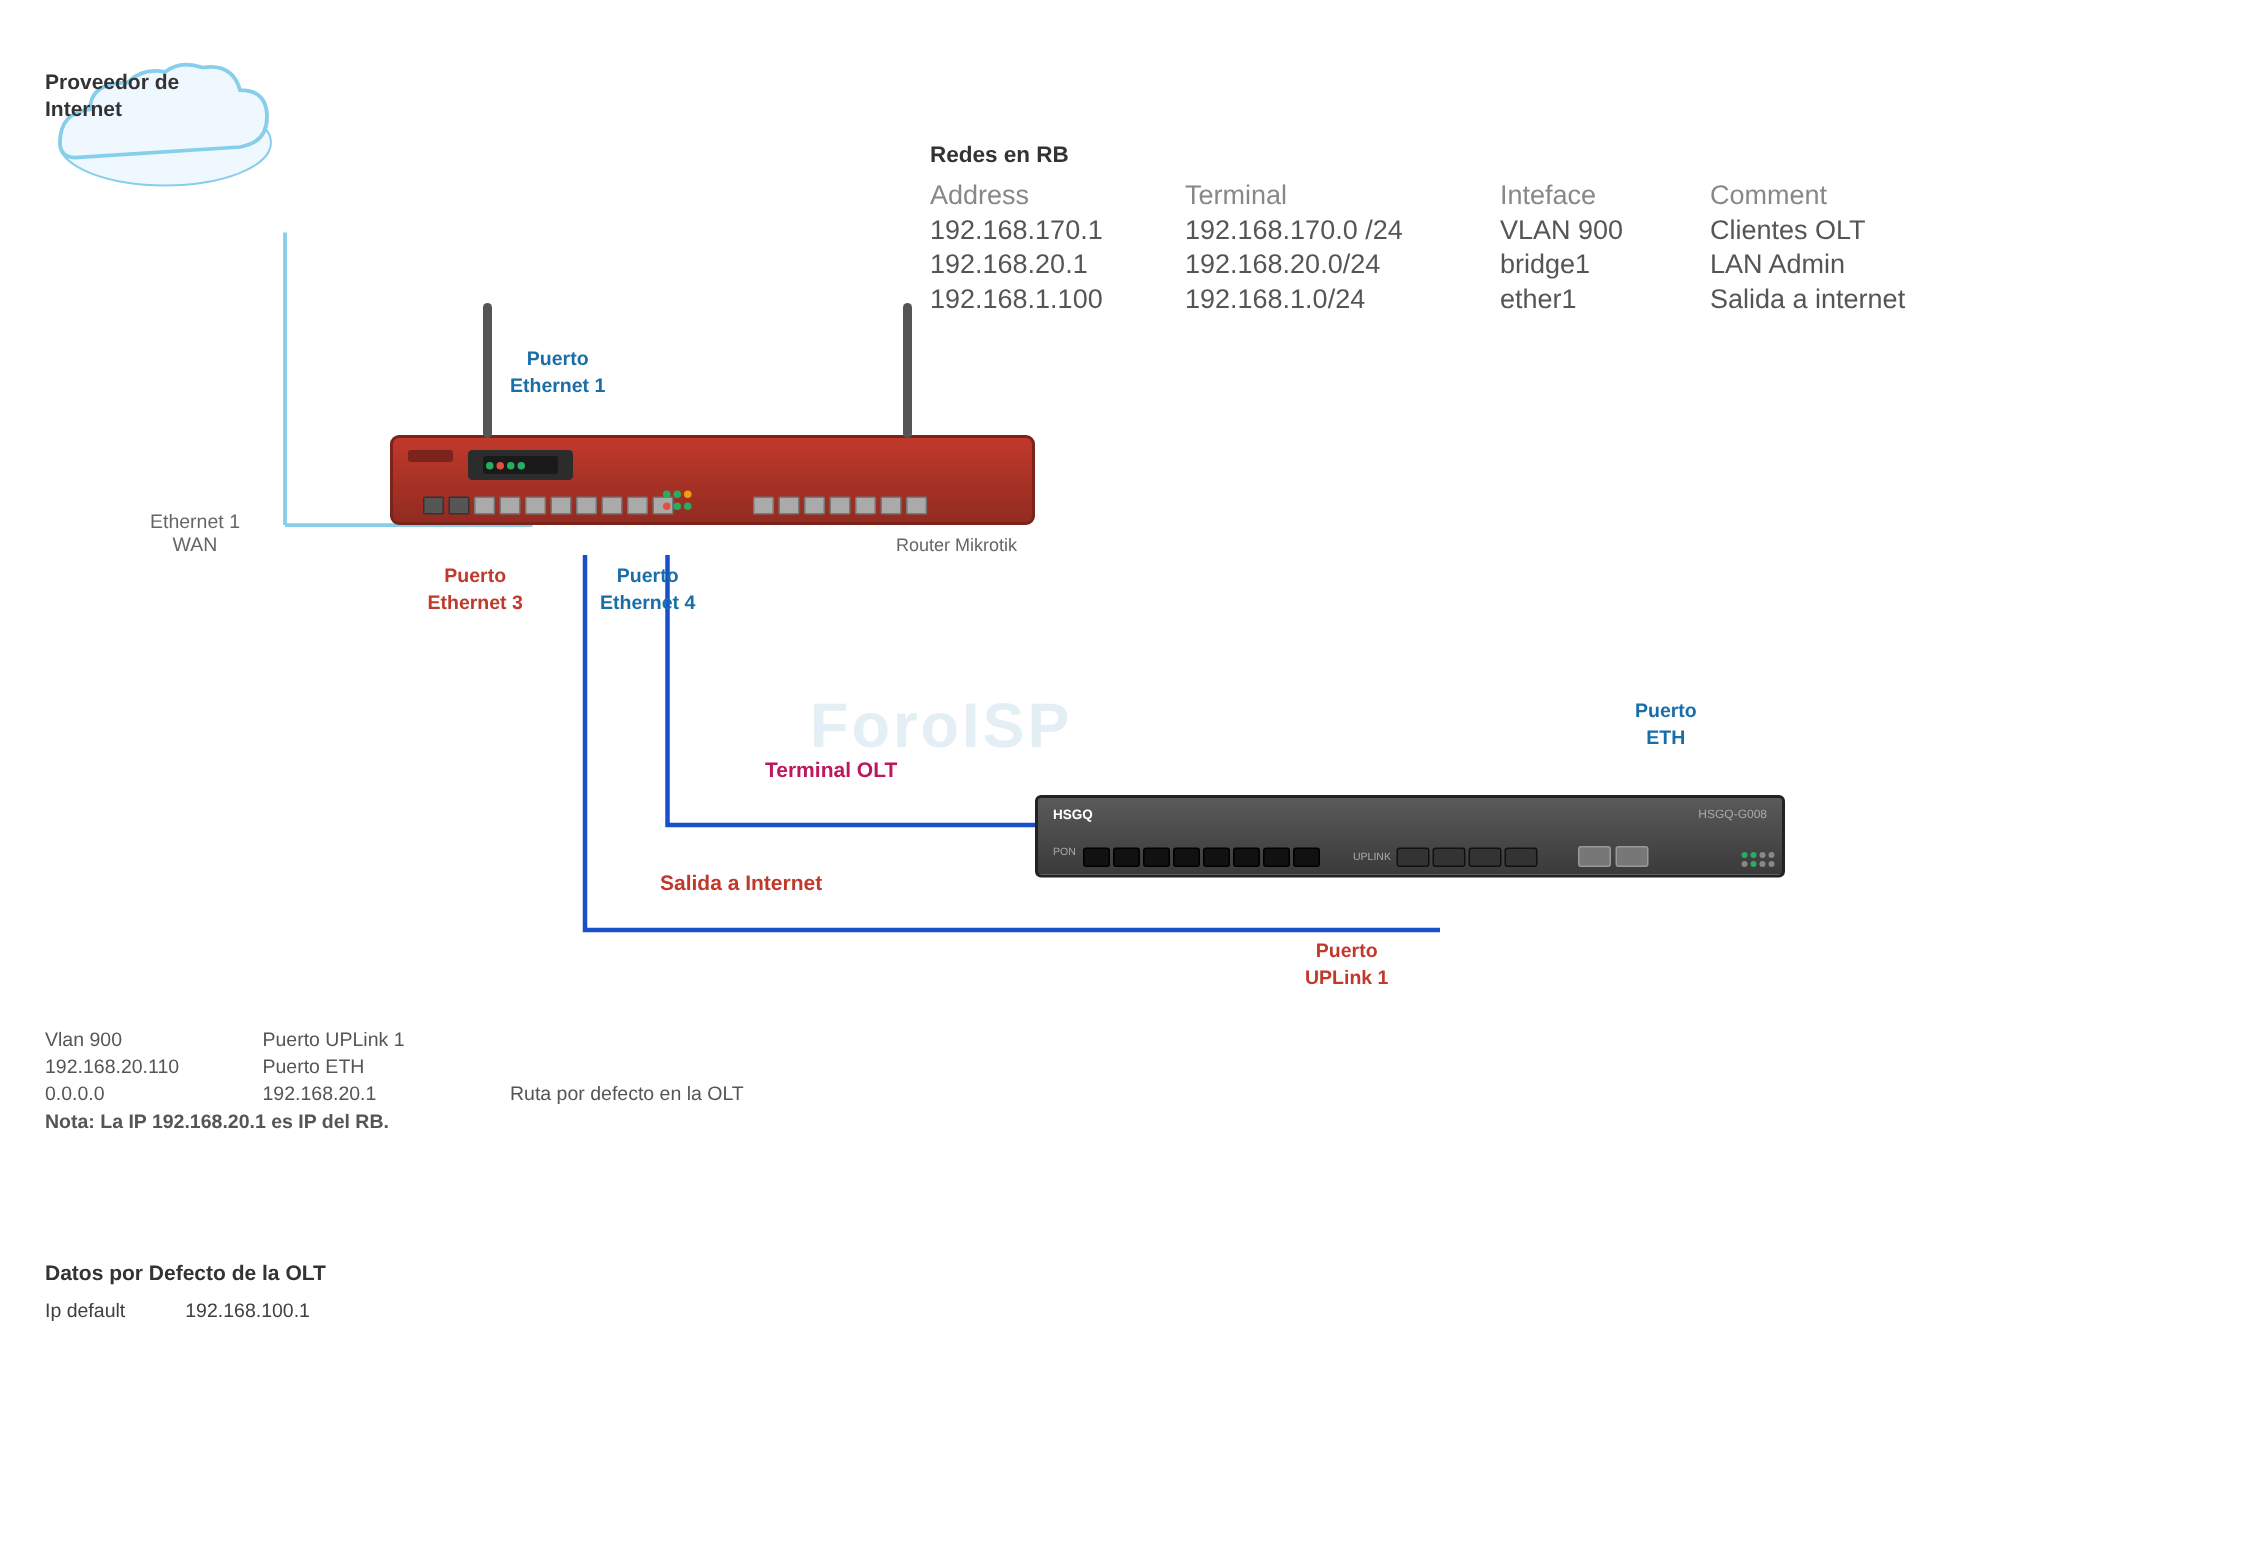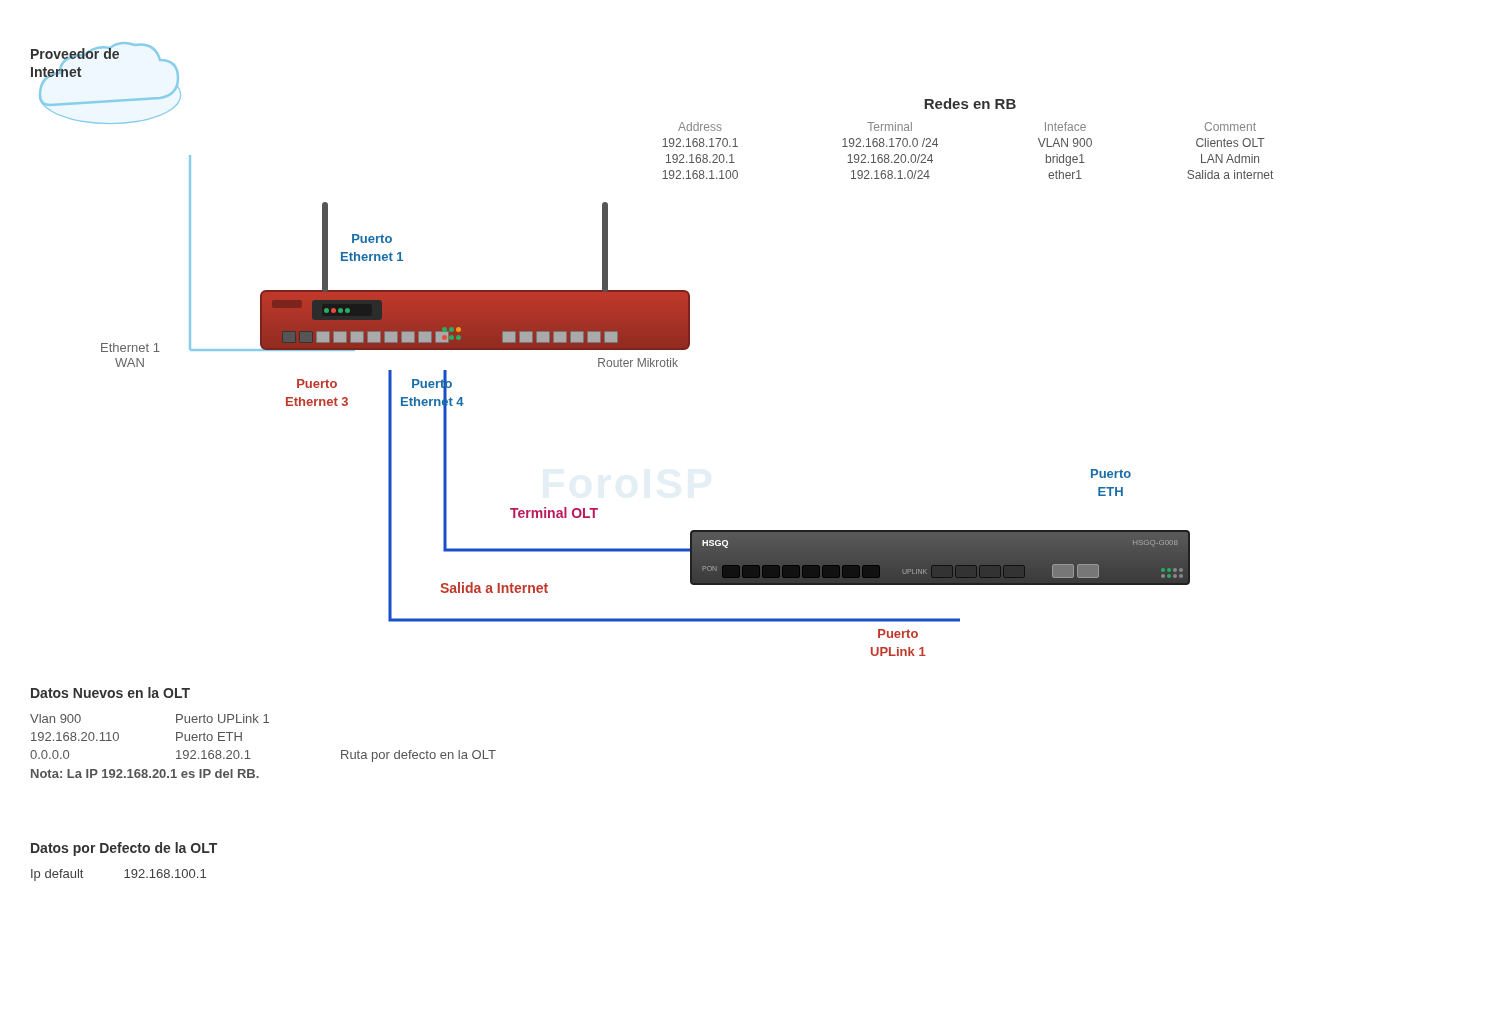--- a/index.html
+++ b/index.html
@@ -196,29 +196,28 @@
     
     .redes-table {
       position: absolute;
       top: 95px;
       left: 620px;
     }
     .redes-title {
       font-size: 15px;
       font-weight: bold;
       color: #333;
-      text-align: center;
+      text-align: left;
       margin-bottom: 8px;
     }
     .redes-grid {
       display: grid;
       grid-template-columns: 160px 200px 130px 180px;
       gap: 2px 10px;
-      font-size: 12px;
-      text-align: center;
+      font-size: 18px;
     }
     .redes-header {
       color: #888;
       font-weight: normal;
     }
     .redes-value {
       color: #555;
     }
 
     
@@ -484,21 +483,20 @@
       <div class="redes-value">LAN Admin</div>
 
       <div class="redes-value">192.168.1.100</div>
       <div class="redes-value">192.168.1.0/24</div>
       <div class="redes-value">ether1</div>
       <div class="redes-value">Salida a internet</div>
     </div>
   </div>
 
   <div class="datos-nuevos">
-    <div class="section-title">Datos Nuevos en  la OLT</div>
     <div class="info-row">
       <span class="info-col1">Vlan 900</span>
       <span class="info-col2">Puerto UPLink 1</span>
     </div>
     <div class="info-row">
       <span class="info-col1">192.168.20.110</span>
       <span class="info-col2">Puerto ETH</span>
     </div>
     <div class="info-row">
       <span class="info-col1">0.0.0.0</span>

